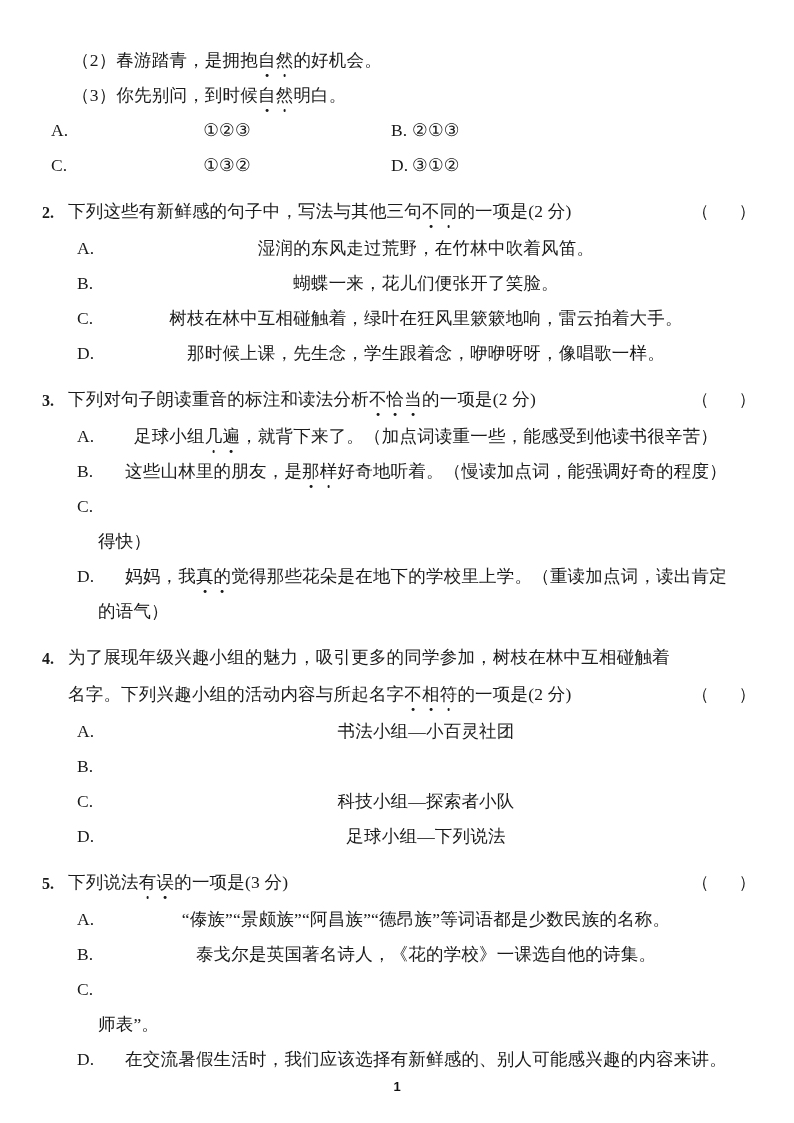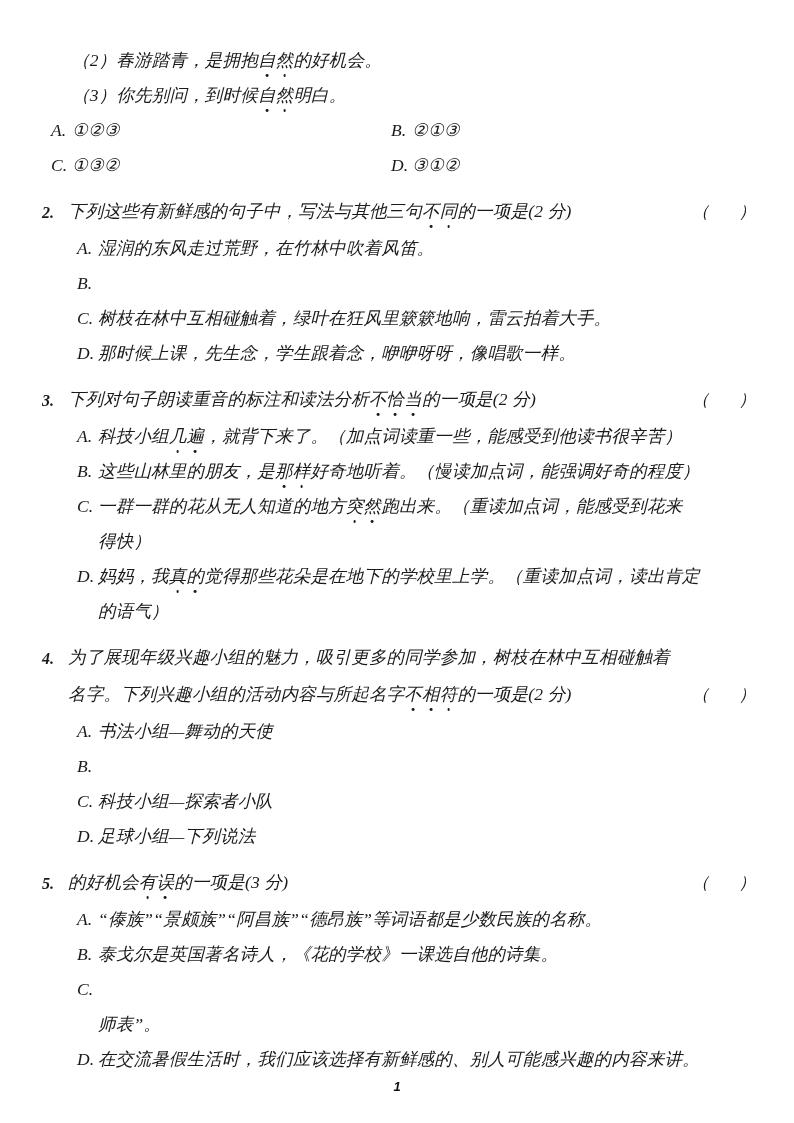--- a/index.html
+++ b/index.html
@@ -15,21 +15,20 @@
     color: #1a1a1a;
     overflow: hidden;
   }
 
   .page {
     position: absolute;
     left: 0; top: 0;
     width: 794px;
     height: 1112px;
     padding: 0;
-    font-style: italic;
   }
 
   .content {
     position: absolute;
     left: 42px;
     top: 52px;
     width: 712px;
   }
 
   
@@ -93,20 +92,21 @@
     padding-left: 9px;
     box-sizing: border-box;
     font-family: "Liberation Serif", serif;
   }
   .opt-label.tight {
     width: 24px;
   }
   .opt-text {
     flex: 1 1 auto;
     letter-spacing: 0.2px;
+    text-align: center;
   }
 
   
   .opt-two {
     display: flex;
     font-size: 17.5px;
     line-height: 1.0;
   }
   .opt-col {
     display: flex;
@@ -210,20 +210,21 @@
           </span>
           <span class="bracket">（       ）</span>
         </div>
 
         <div class="opt row-h2">
           <span class="opt-label">A.</span>
           <span class="opt-text">湿润的东风走过荒野，在竹林中吹着风笛。</span>
         </div>
         <div class="opt row-h2">
           <span class="opt-label">B.</span>
+          <span class="opt-text">蝴蝶一来，花儿们便张开了笑脸。</span>
         </div>
         <div class="opt row-h2">
           <span class="opt-label">C.</span>
           <span class="opt-text">树枝在林中互相碰触着，绿叶在狂风里簌簌地响，雷云拍着大手。</span>
         </div>
         <div class="opt row-h2">
           <span class="opt-label">D.</span>
           <span class="opt-text">那时候上课，先生念，学生跟着念，咿咿呀呀，像唱歌一样。</span>
         </div>
       </div>
@@ -236,31 +237,30 @@
       <div class="qbody">
         <div class="stem row-h">
           <span class="stem-text">
             <span>下列对句子朗读重音的标注和读法分析</span><span class="dotgroup"><span class="dot">不</span><span class="dot">恰</span><span class="dot">当</span></span><span>的一项是(2 分)</span>
           </span>
           <span class="bracket">（       ）</span>
         </div>
 
         <div class="opt row-h2">
           <span class="opt-label">A.</span>
-          <span class="opt-text"><span>科技小组</span><span class="dotgroup"><span class="dot">几</span><span class="dot">遍</span></span><span>，就背下来了。（加点词读重一些，能感受到他读书很辛苦）</span></span>
+          <span class="opt-text"><span>足球小组</span><span class="dotgroup"><span class="dot">几</span><span class="dot">遍</span></span><span>，就背下来了。（加点词读重一些，能感受到他读书很辛苦）</span></span>
         </div>
 
         <div class="opt row-h2">
           <span class="opt-label">B.</span>
           <span class="opt-text"><span>这些山林里的朋友，是</span><span class="dotgroup"><span class="dot">那</span><span class="dot">样</span></span><span>好奇地听着。（慢读加点词，能强调好奇的程度）</span></span>
         </div>
 
         <div class="opt row-h2">
           <span class="opt-label">C.</span>
-          <span class="opt-text"><span>一群一群的花从无人知道的地方</span><span class="dotgroup"><span class="dot">突</span><span class="dot">然</span></span><span>跑出来。（重读加点词，能感受到花来</span></span>
         </div>
         <div class="cont row-h2">得快）</div>
 
         <div class="opt row-h2">
           <span class="opt-label">D.</span>
           <span class="opt-text"><span>妈妈，我</span><span class="dotgroup"><span class="dot">真</span><span class="dot">的</span></span><span>觉得那些花朵是在地下的学校里上学。（重读加点词，读出肯定</span></span>
         </div>
         <div class="cont row-h2">的语气）</div>
       </div>
     </div>
@@ -275,21 +275,21 @@
         </div>
         <div class="stem row-h">
           <span class="stem-text">
             <span>名字。下列兴趣小组的活动内容与所起名字</span><span class="dotgroup"><span class="dot">不</span><span class="dot">相</span><span class="dot">符</span></span><span>的一项是(2 分)</span>
           </span>
           <span class="bracket">（       ）</span>
         </div>
 
         <div class="opt row-h2">
           <span class="opt-label">A.</span>
-          <span class="opt-text">书法小组—舞动的天使</span>
+          <span class="opt-text">书法小组—小百灵社团</span>
         </div>
         <div class="opt row-h2">
           <span class="opt-label">B.</span>
         </div>
         <div class="opt row-h2">
           <span class="opt-label">C.</span>
           <span class="opt-text">科技小组—探索者小队</span>
         </div>
         <div class="opt row-h2">
           <span class="opt-label">D.</span>
@@ -298,21 +298,21 @@
       </div>
     </div>
 
     <div class="gap-sm"></div>
 
     <div class="line">
       <div class="qnum">5.</div>
       <div class="qbody">
         <div class="stem row-h">
           <span class="stem-text">
-            <span>的好机会</span><span class="dotgroup"><span class="dot">有</span><span class="dot">误</span></span><span>的一项是(3 分)</span>
+            <span>下列说法</span><span class="dotgroup"><span class="dot">有</span><span class="dot">误</span></span><span>的一项是(3 分)</span>
           </span>
           <span class="bracket">（       ）</span>
         </div>
 
         <div class="opt row-h2">
           <span class="opt-label">A.</span>
           <span class="opt-text">“傣族”“景颇族”“阿昌族”“德昂族”等词语都是少数民族的名称。</span>
         </div>
         <div class="opt row-h2">
           <span class="opt-label">B.</span>

